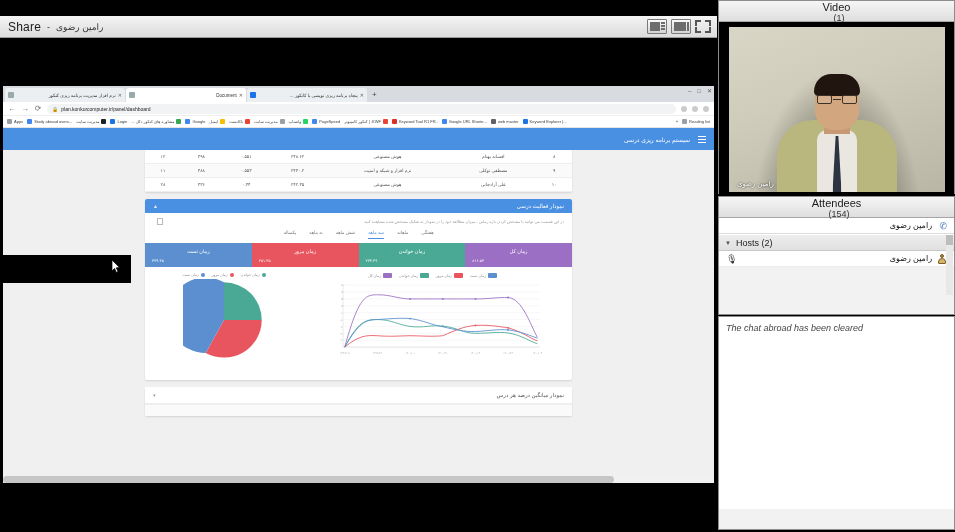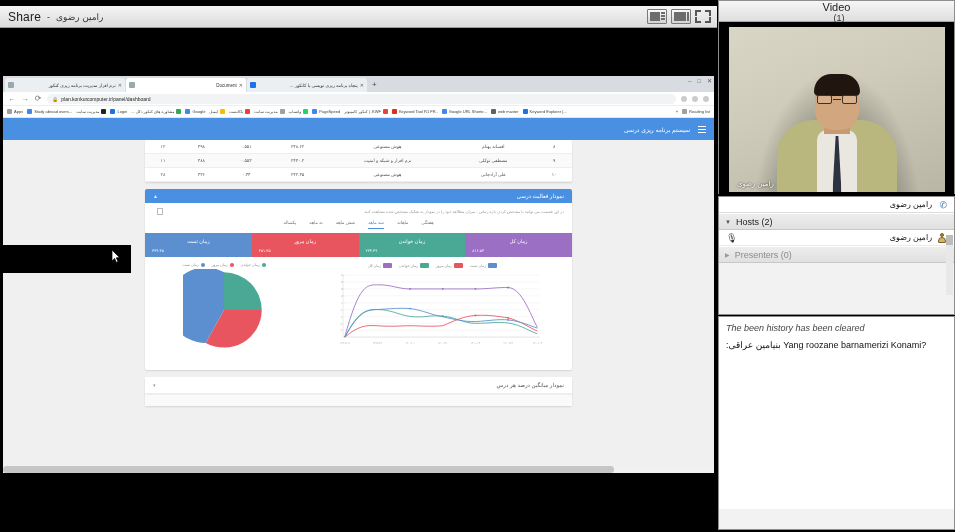--- a/index.html
+++ b/index.html
@@ -5,21 +5,21 @@
   * { box-sizing: border-box; margin: 0; padding: 0; }
   html, body {
     width: 955px; height: 532px;
     background: #000;
     font-family: "Liberation Sans", sans-serif;
     overflow: hidden;
   }
   .app { position: relative; width: 955px; height: 532px; background: #000; }
 
   
-  .share-area { position: absolute; left: 0; top: 6px; width: 717px; height: 422px; background: #000; }
+  .share-area { position: absolute; left: 0; top: 16px; width: 717px; height: 422px; background: #000; }
 
   .share-header {
     position: absolute; left: 0; top: 0; width: 717px; height: 22px;
     background: linear-gradient(#f4f4f4, #dcdcdc);
     border-bottom: 1px solid #9a9a9a;
     display: flex; align-items: center;
   }
   .share-title { font-size: 12px; color: #1b1b1b; padding-left: 8px; letter-spacing: .2px; }
   .share-sub { font-size: 9px; color: #333; padding-left: 6px; direction: rtl; }
   .share-header-right { margin-left: auto; display: flex; align-items: center; gap: 4px; padding-right: 6px; }
@@ -646,54 +646,50 @@
                 <u></u>
                 <i class="r"></i>
               </div>
           </div>
           <div class="vid-name">رامین رضوی</div>
         </div>
       </div>
     </div>
 
     <div class="pod att-pod">
+      <div class="pod-head">
+        <span class="pod-title">Attendees</span>
+        <span class="pod-count">(154)</span>
+      </div>
 
       <div class="att-self">
         <span class="phone-ico">✆</span>
         <span class="nm">رامین رضوی</span>
       </div>
 
       <div class="group-row">
         <span class="tw">▼</span>
         <span class="gl">Hosts (2)</span>
       </div>
 
       <div class="att-row rtl">
         <span class="user-ico">
             <span class="hd"></span>
             <span class="bd"></span>
           </span>
         <span class="nm">رامین رضوی</span>
         <span class="mic mic-ico">🎙</span>
       </div>
 
-      <div class="group-row muted">
-        <span class="tw">▶</span>
-        <span class="gl">Presenters (0)</span>
-      </div>
 
       <div class="att-scroll">
           <i></i>
         </div>
     </div>
 
     <div class="pod chat-pod">
       <div class="chat-body">
-        <div class="chat-cleared">The been history has been cleared</div>
-        <div class="chat-msg">
-          <span class="sender">بنیامین عراقی:</span>
-          <span>Yang roozane barnamerizi Konami?</span>
-        </div>
+        <div class="chat-cleared">The chat abroad has been cleared</div>
       </div>
     </div>
 
   </div>
 </div>
 
 </body></html>

